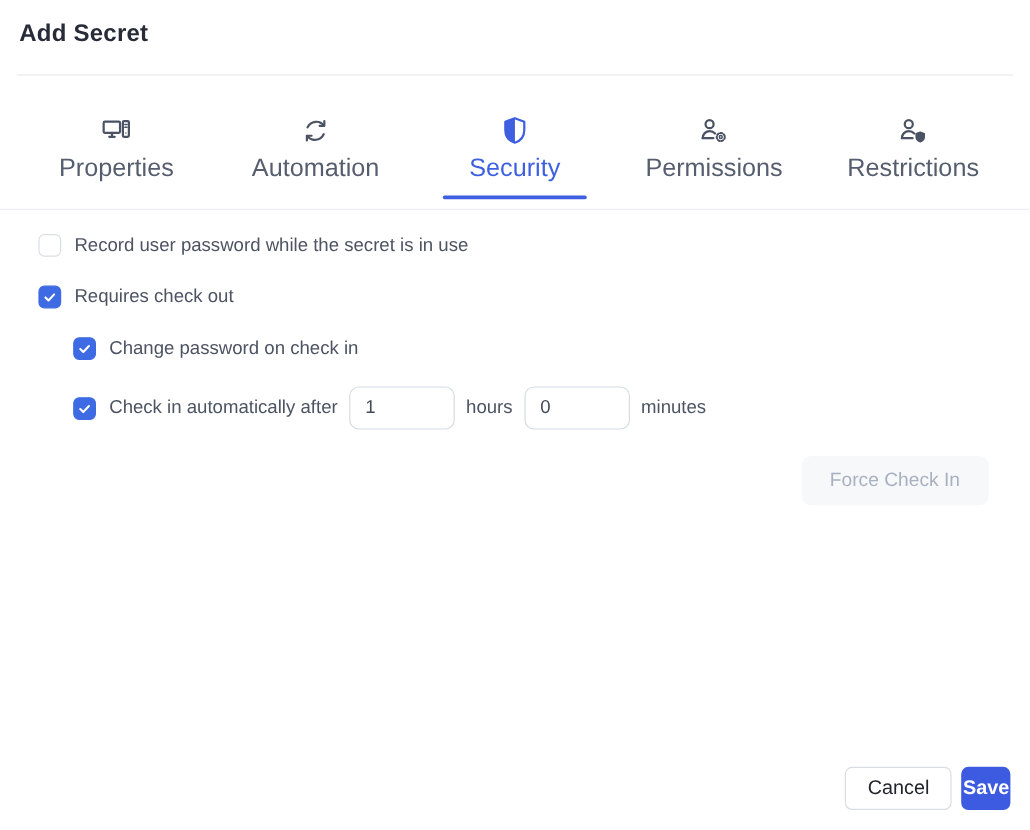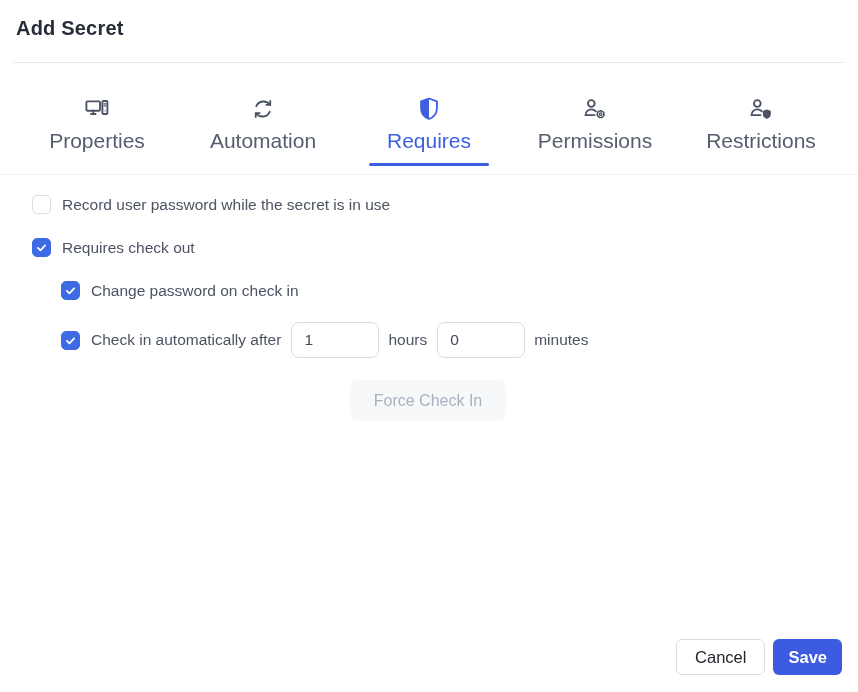--- a/index.html
+++ b/index.html
@@ -48,29 +48,29 @@
   .checkbox svg{display:none;}
   .checkbox.checked{background:var(--checkbox-blue);border-color:var(--checkbox-blue);}
   .checkbox.checked svg{display:block;}
   .check-label{font-size:15.5px;color:var(--label-color);font-weight:500;cursor:default;}
   .time-input{
     width:88px;height:36px;border:1px solid var(--input-border);border-radius:8px;
     padding:0 12px;font-size:15.5px;color:#434a58;font-family:inherit;outline:none;
     margin-left:10px;
   }
   .unit-label{font-size:15.5px;color:var(--label-color);font-weight:500;margin-left:9px;}
-  .force-row{display:flex;justify-content:center;margin-top:21px;padding-right:2px;}
+  .force-row{display:flex;justify-content:flex-end;margin-top:21px;padding-right:2px;}
   .force-btn{
     height:41px;padding:0 24px;font-size:16px;font-family:inherit;border:none;border-radius:8px;
     background:var(--disabled-bg);color:var(--disabled-text);cursor:default;
   }
   .footer{position:absolute;right:16px;bottom:17px;display:flex;gap:8px;}
   .btn{height:36px;border-radius:6px;font-family:inherit;font-size:16.5px;cursor:pointer;display:flex;align-items:center;}
   .btn-cancel{background:#fff;border:1px solid var(--cancel-border);color:#21252b;padding:0 18px;font-weight:500;}
-  .btn-save{background:var(--save-blue);border:none;color:#fff;padding:0 15px;font-weight:700;}
+  .btn-save{background:var(--save-blue);border:none;color:#fff;padding:0 1px;font-weight:700;}
 </style>
 </head>
 <body>
 
 <div class="header">
   <div class="page-title">Add Secret</div>
 </div>
 <div class="divider"></div>
 
 <div class="tabs">
@@ -107,21 +107,21 @@
       <svg viewBox="0 0 24 24" width="26" height="26">
         <defs>
             <clipPath id="shield-half">
               <rect x="0" y="0" width="12.1" height="24"></rect>
             </clipPath>
           </defs>
         <path d="M12 2.3 19.3 5v6.3c0 4.9-3 8.4-7.3 9.9-4.3-1.5-7.3-5-7.3-9.9V5Z" fill="none" stroke="currentColor" stroke-width="1.7" stroke-linejoin="round"></path>
         <path d="M12 2.3 19.3 5v6.3c0 4.9-3 8.4-7.3 9.9-4.3-1.5-7.3-5-7.3-9.9V5Z" fill="currentColor" clip-path="url(#shield-half)"></path>
       </svg>
     </span>
-    <span class="tab-label">Requires</span>
+    <span class="tab-label">Security</span>
     <span class="tab-underline"></span>
   </div>
 
   <div class="tab">
     <span class="tab-icon">
       <svg viewBox="0 0 24 24" width="26" height="26" fill="none" stroke="currentColor" stroke-width="1.7" stroke-linecap="round" stroke-linejoin="round">
         <circle cx="8.6" cy="6.9" r="3.1"></circle>
         <path d="M3.3 17.7c0-3.2 2.4-5.4 5.4-5.4 1.7 0 3.1.7 4.1 1.8"></path>
         <path d="M3.3 17.7h8.2"></path>
         <circle cx="17.2" cy="16.8" r="3.1" stroke-width="1.6" stroke-dasharray="1.35 1.45"></circle>

